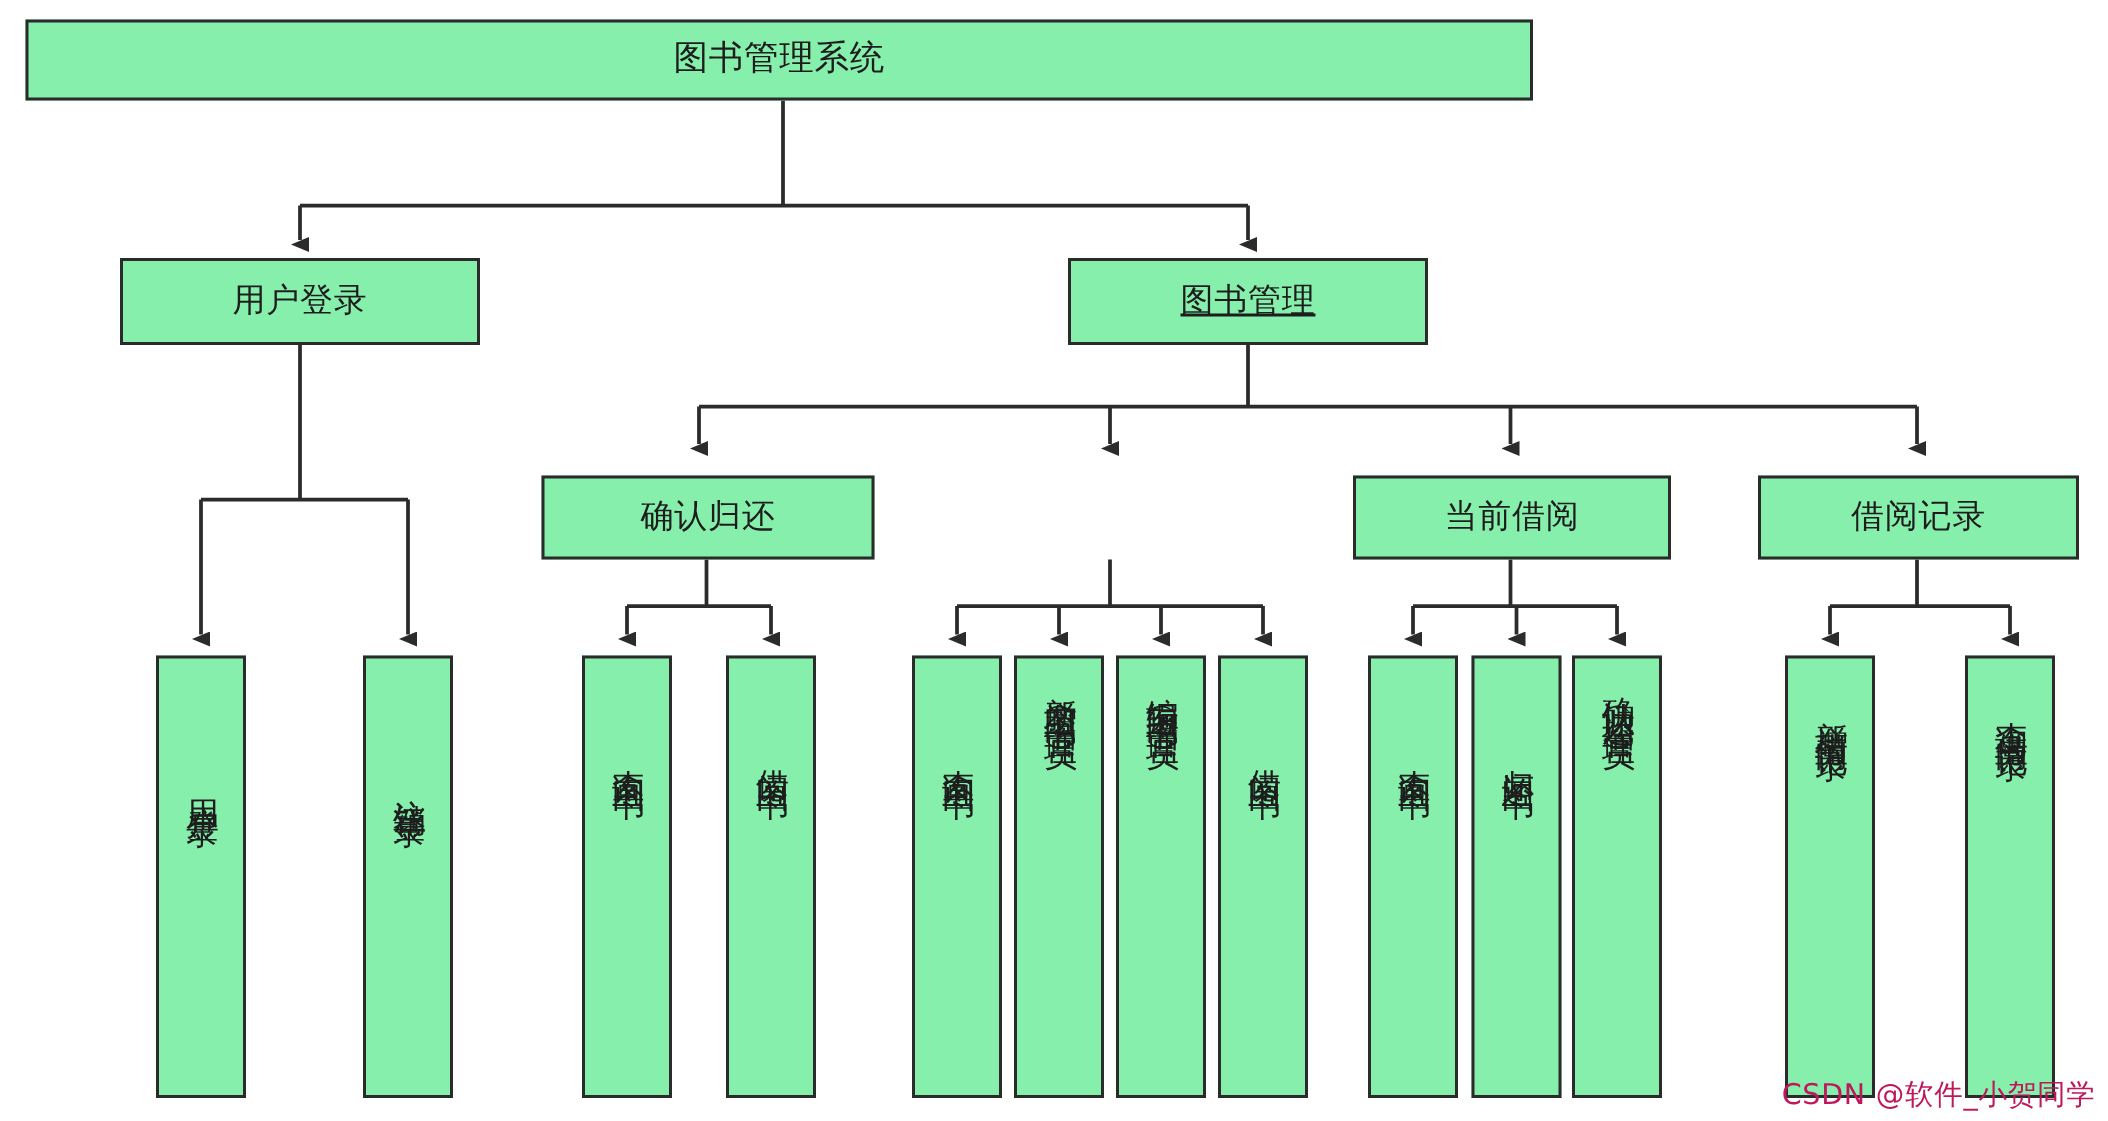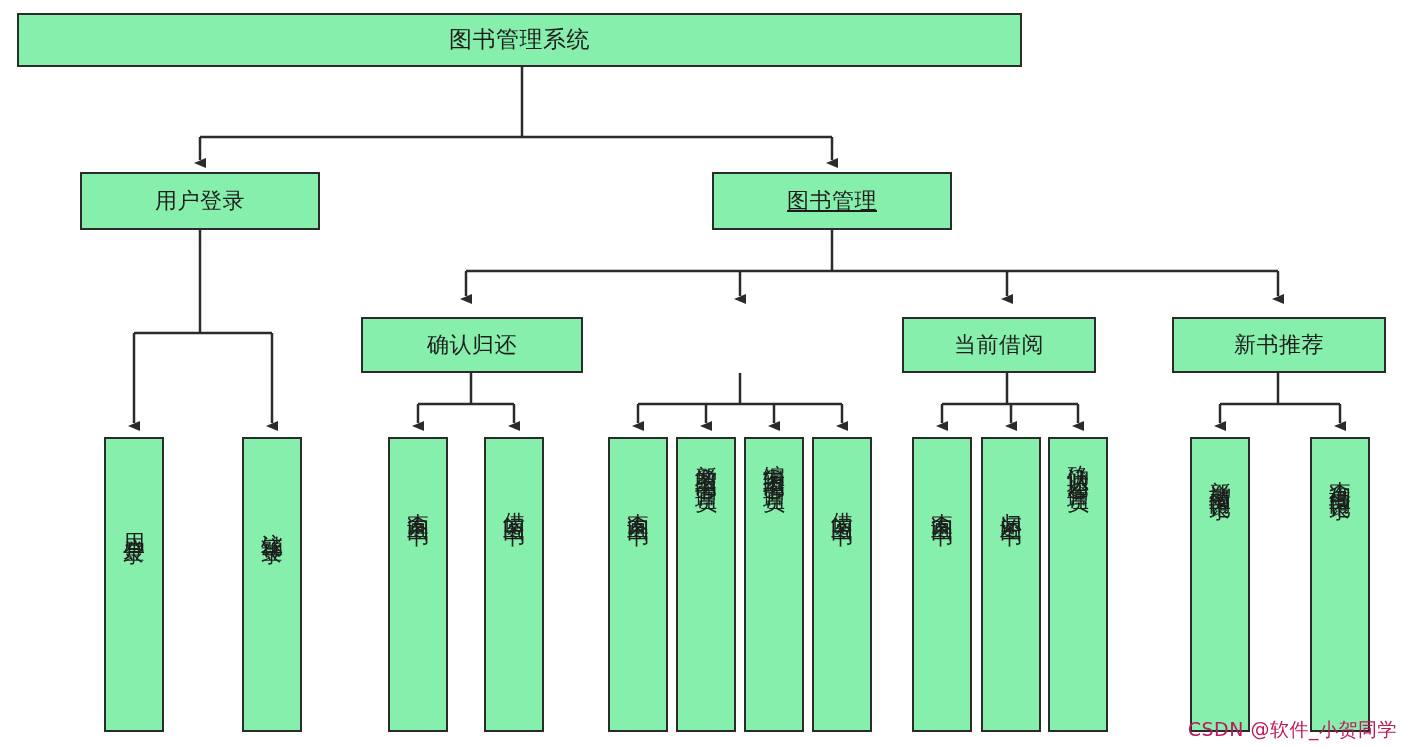--- a/index.html
+++ b/index.html
@@ -133,25 +133,25 @@
   <div class="node lvl1" style="left:80px; top:172px; width:240px; height:58px;">
     <span class="lbl">用户登录</span>
   </div>
   <div class="node lvl1" style="left:712px; top:172px; width:240px; height:58px;text-decoration:underline;">
     <span class="lbl">图书管理</span>
   </div>
 
   <div class="node lvl2" style="left:361px; top:317px; width:222px; height:56px;">
     <span class="lbl">确认归还</span>
   </div>
-  <div class="node lvl2" style="left:902px; top:317px; width:194px; height:56px;">
+  <div class="node lvl2" style="left:902px; top:317px; width:212px; height:56px;">
     <span class="lbl">当前借阅</span>
   </div>
   <div class="node lvl2" style="left:1172px; top:317px; width:214px; height:56px;">
-    <span class="lbl">新书推荐</span>
+    <span class="lbl">借阅记录</span>
   </div>
 
   <div class="node leaf" style="left:104px; top:437px; width:60px; height:295px; padding-top:76px;">
     <span class="lbl">用户登录</span>
   </div>
   <div class="node leaf" style="left:242px; top:437px; width:60px; height:295px; padding-top:76px;">
     <span class="lbl">注销登录</span>
   </div>
 
   <div class="node leaf" style="left:388px; top:437px; width:60px; height:295px; padding-top:56px;">

